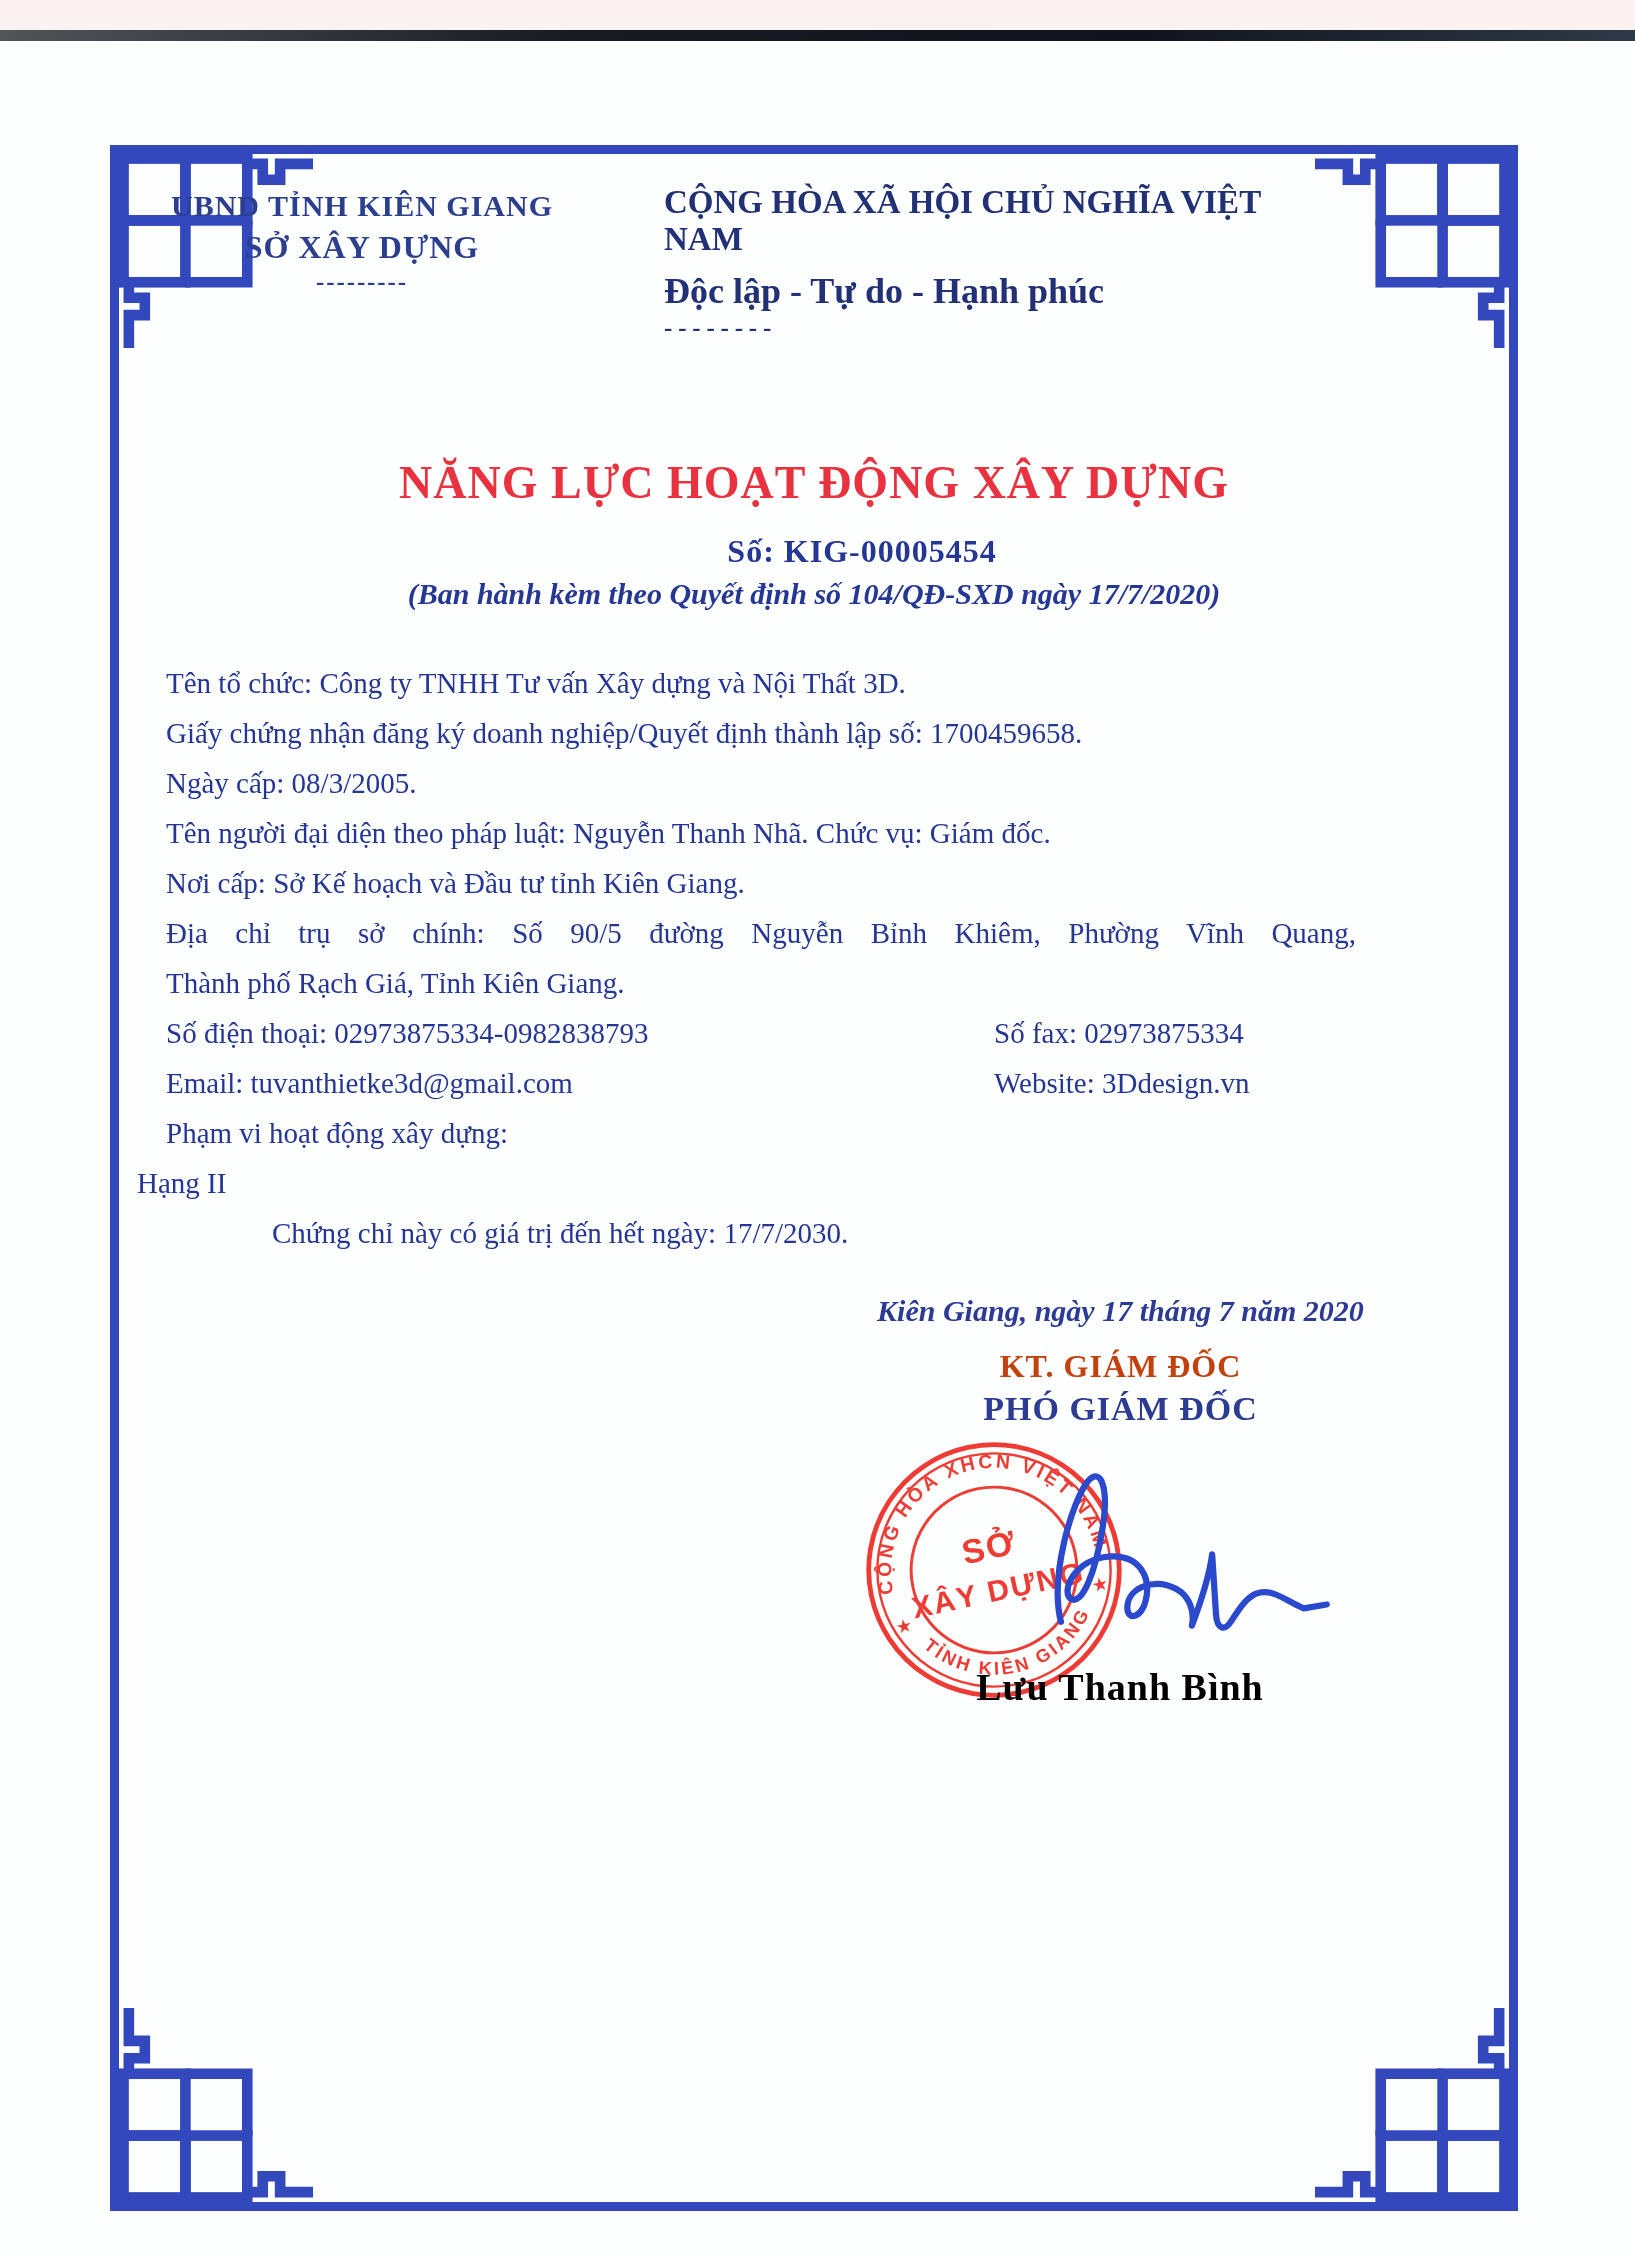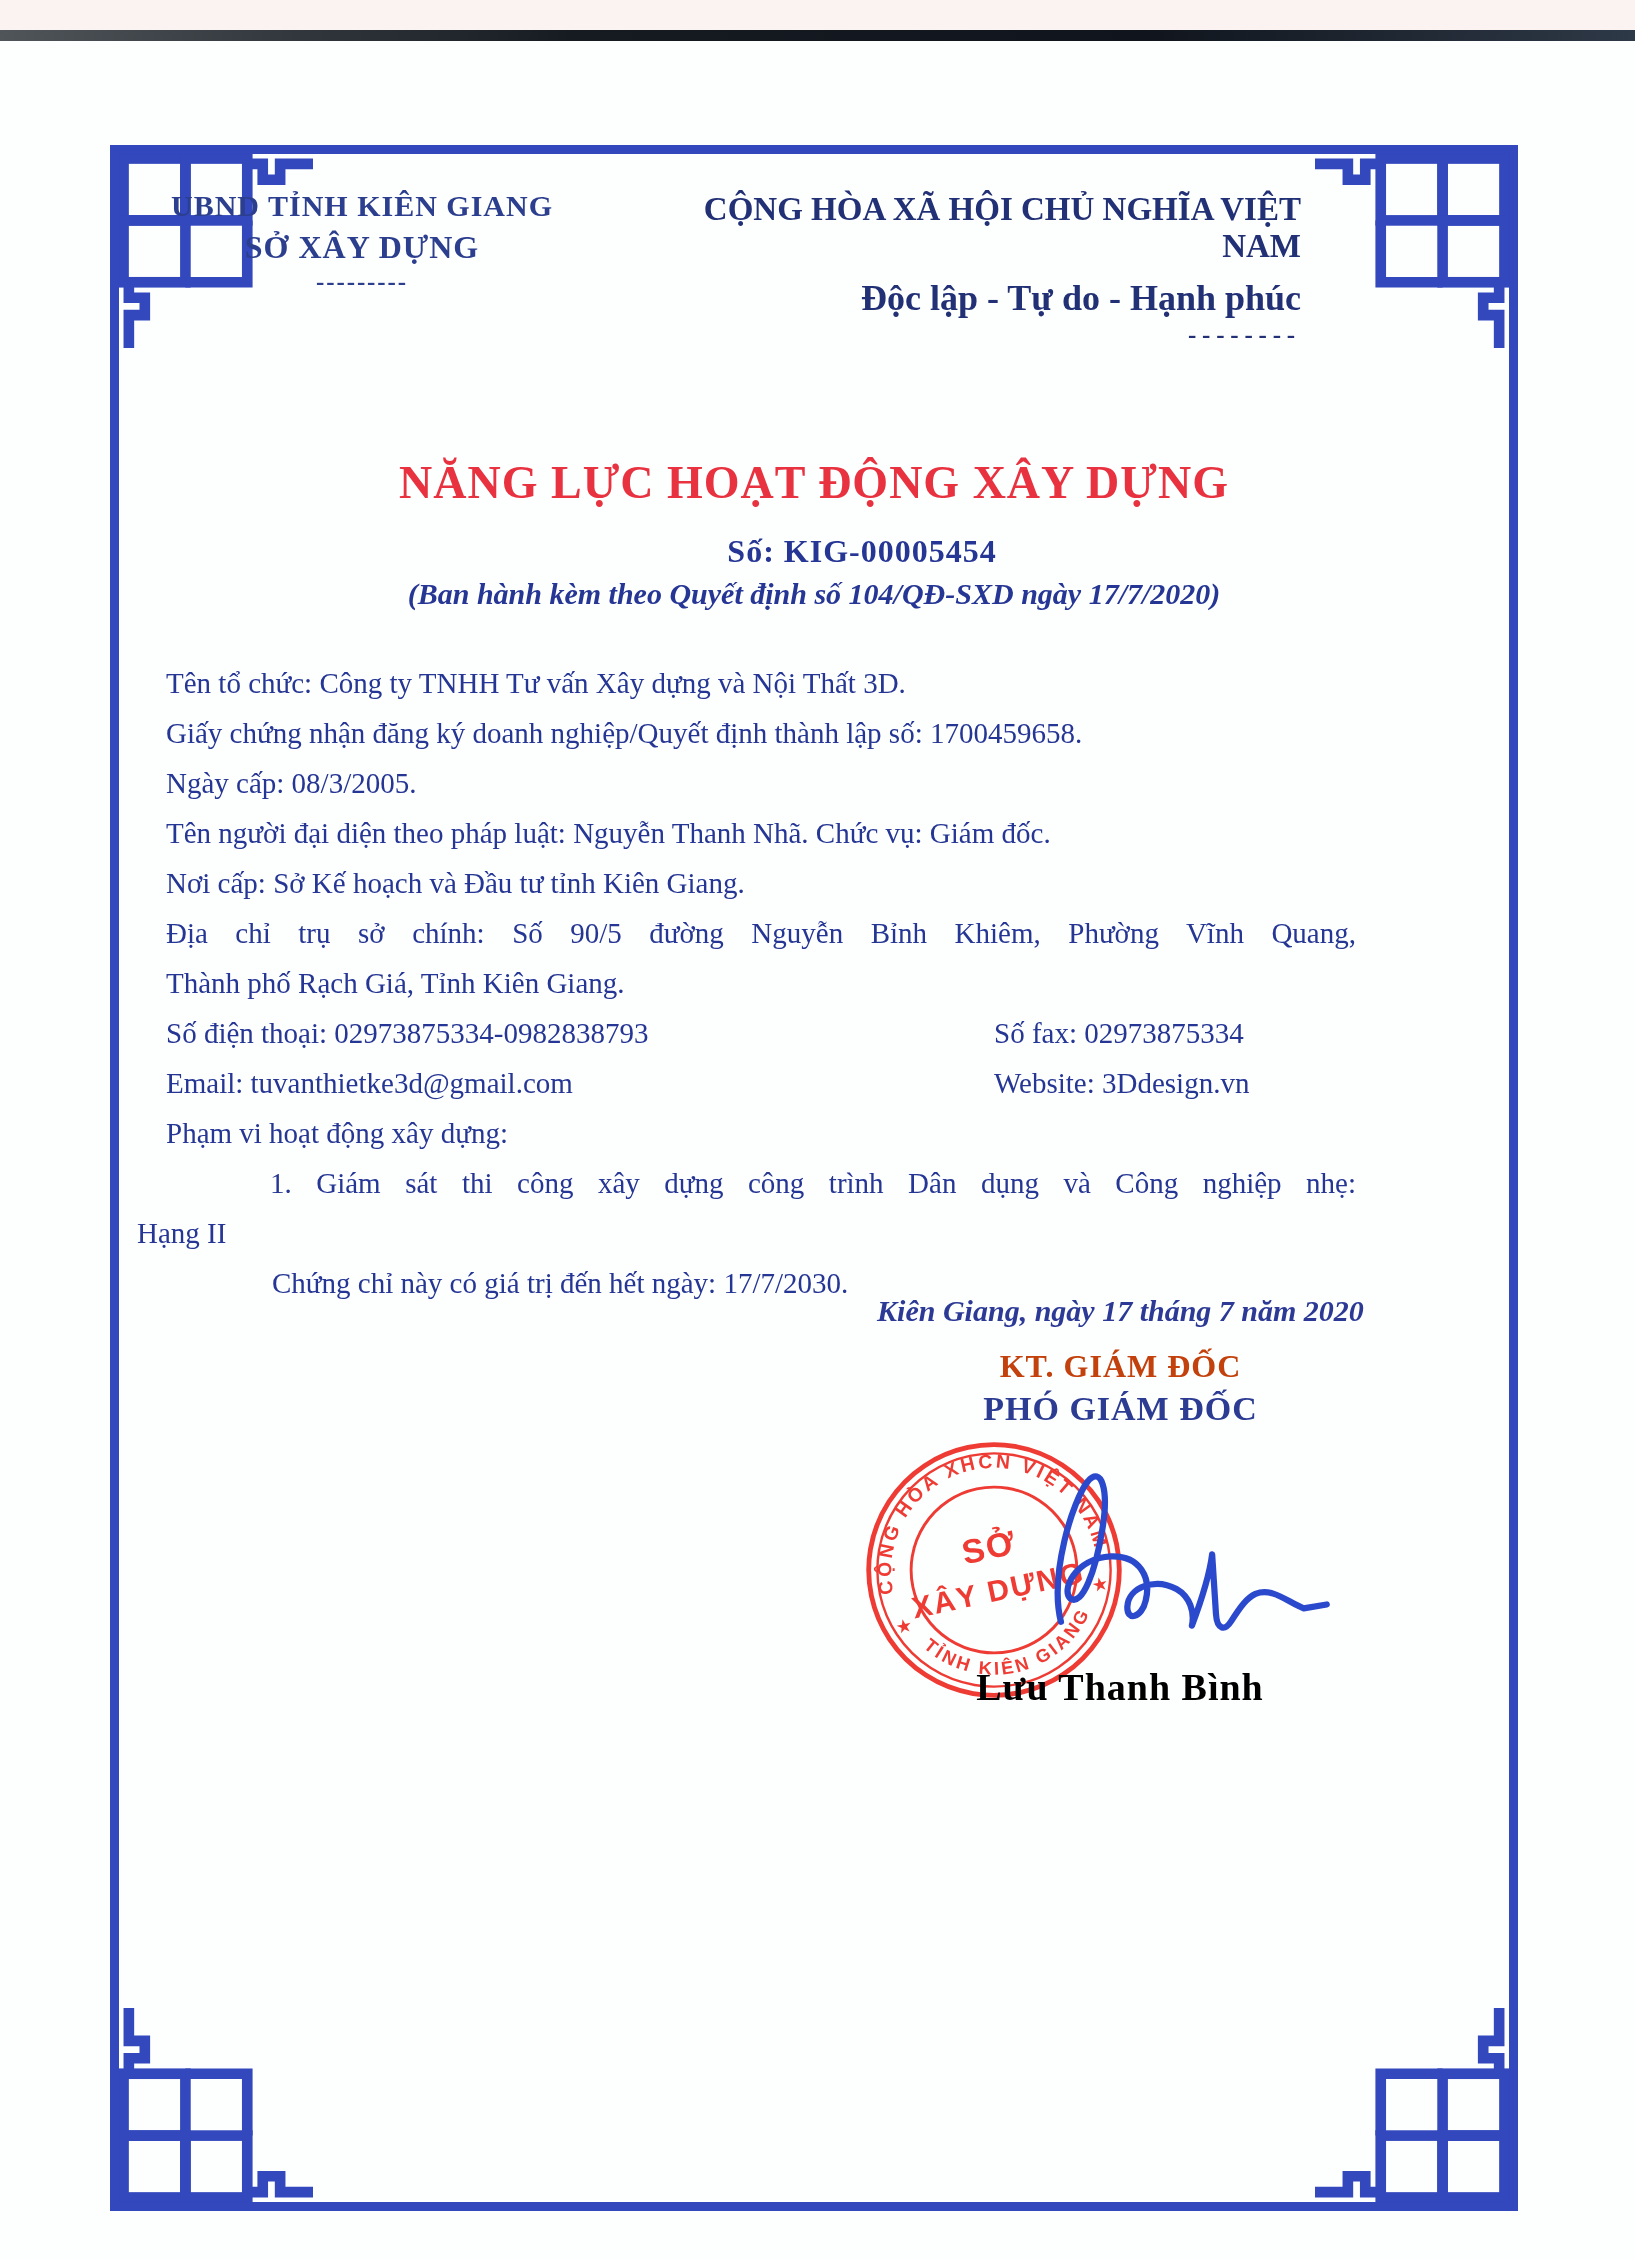--- a/index.html
+++ b/index.html
@@ -21,21 +21,21 @@
   .corner.bl{left:110px;top:2008px;transform:scaleY(-1);}
   .corner.br{left:1315px;top:2008px;transform:scale(-1,-1);}
 
   .ink{color:#253694;}
   .red{color:#e8323f;}
 
   .hdr-left{position:absolute;left:135px;top:189px;width:454px;text-align:center;color:#2c3f8e;}
   .hdr-left .l1{font-size:30px;font-weight:bold;letter-spacing:1px;}
   .hdr-left .l2{font-size:32px;font-weight:bold;letter-spacing:1px;margin-top:5.8px;}
   .hdr-dashes{font-size:25px;font-weight:bold;letter-spacing:1.9px;margin-top:1.9px;}
-  .hdr-right{position:absolute;left:664px;top:191px;width:637px;text-align:right;color:#223075;}
+  .hdr-right{position:absolute;left:664px;top:184px;width:637px;text-align:left;color:#223075;}
   .hdr-right .l1{font-size:33px;font-weight:bold;}
   .hdr-right .l2{font-size:36px;font-weight:bold;margin-top:12px;}
   .hdr-right .hdr-dashes{letter-spacing:5.8px;}
 
   .title-main{position:absolute;left:110px;top:359px;width:1408px;text-align:center;
     font-size:77px;font-weight:bold;letter-spacing:2.9px;}
   .title-sub{position:absolute;left:110px;top:456px;width:1408px;text-align:center;
     font-size:46px;font-weight:bold;letter-spacing:1px;}
   .cert-no{position:absolute;left:110px;top:533px;width:1408px;text-align:center;
     font-size:32px;font-weight:bold;letter-spacing:1px;padding-left:48px;}
@@ -140,21 +140,20 @@
     <div class="bline">Thành phố Rạch Giá, Tỉnh Kiên Giang.</div>
     <div class="bline two-col">
       <span>Số điện thoại: 02973875334-0982838793</span>
       <span class="rcol">Số fax: 02973875334</span>
     </div>
     <div class="bline two-col">
       <span>Email: tuvanthietke3d@gmail.com</span>
       <span class="rcol">Website: 3Ddesign.vn</span>
     </div>
     <div class="bline">Phạm vi hoạt động xây dựng:</div>
-    <div class="bline scope-item">1. Giám sát thi công xây dựng công trình Dân dụng và Công nghiệp nhẹ:</div>
     <div class="bline grade">Hạng II</div>
     <div class="bline validity">Chứng chỉ này có giá trị đến hết ngày: 17/7/2030.</div>
   </div>
 
   <div class="place-date">Kiên Giang, ngày 17 tháng 7 năm 2020</div>
   <div class="sig-title1">KT. GIÁM ĐỐC</div>
   <div class="sig-title2">PHÓ GIÁM ĐỐC</div>
 
   <svg class="stamp" viewBox="0 0 276 276">
     <g transform="translate(138,138)">

